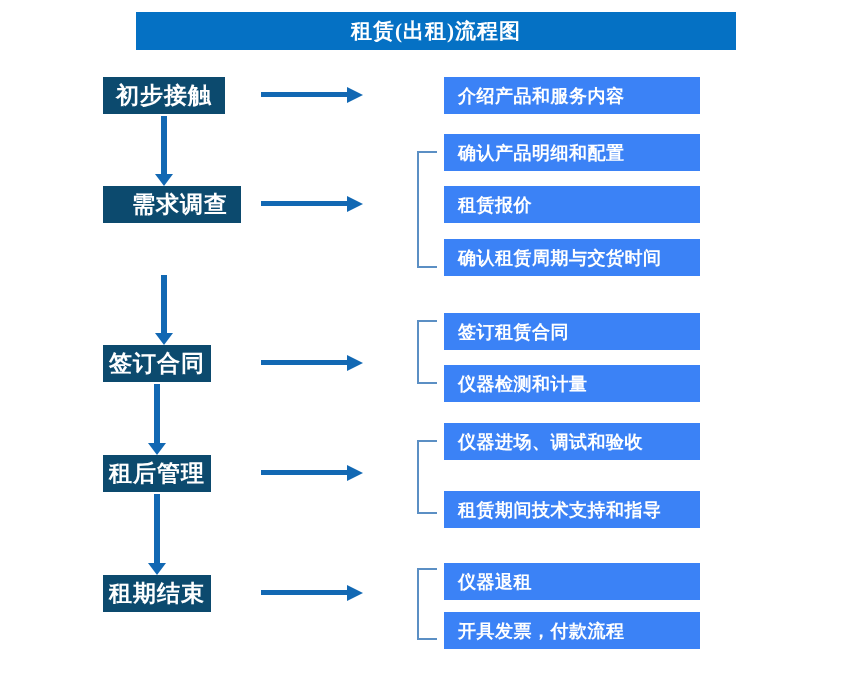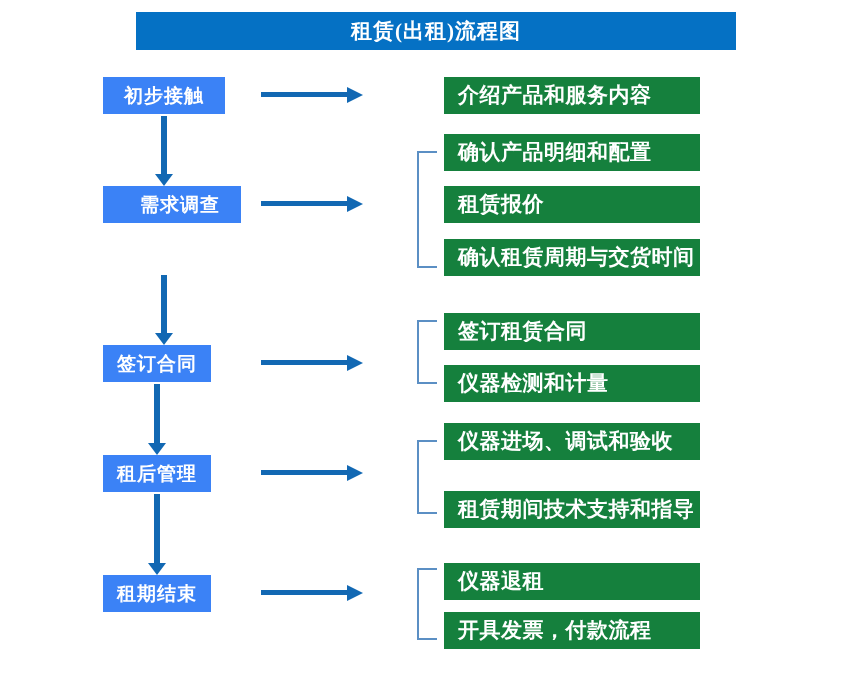--- a/index.html
+++ b/index.html
@@ -37,41 +37,41 @@
     display: flex;
     align-items: center;
     justify-content: center;
     line-height: 1;
     margin-left: 36px;
   }
 
   
   .stage-box {
     position: absolute;
-    background: #3b82f6;
+    background: #0c4a6e;
     color: #ffffff;
-    font-size: 19px;
+    font-size: 23px;
     font-weight: bold;
     letter-spacing: 1px;
     display: flex;
     align-items: center;
     justify-content: center;
     line-height: 1;
     height: 37px;
   }
 
   
   .detail-box {
     position: absolute;
     left: 444px;
     width: 256px;
     height: 37px;
-    background: #15803d;
+    background: #3b82f6;
     color: #ffffff;
-    font-size: 21px;
+    font-size: 18px;
     font-weight: bold;
     letter-spacing: 0.5px;
     display: flex;
     align-items: center;
     padding-left: 14px;
     box-sizing: border-box;
     line-height: 1;
   }
 
   

